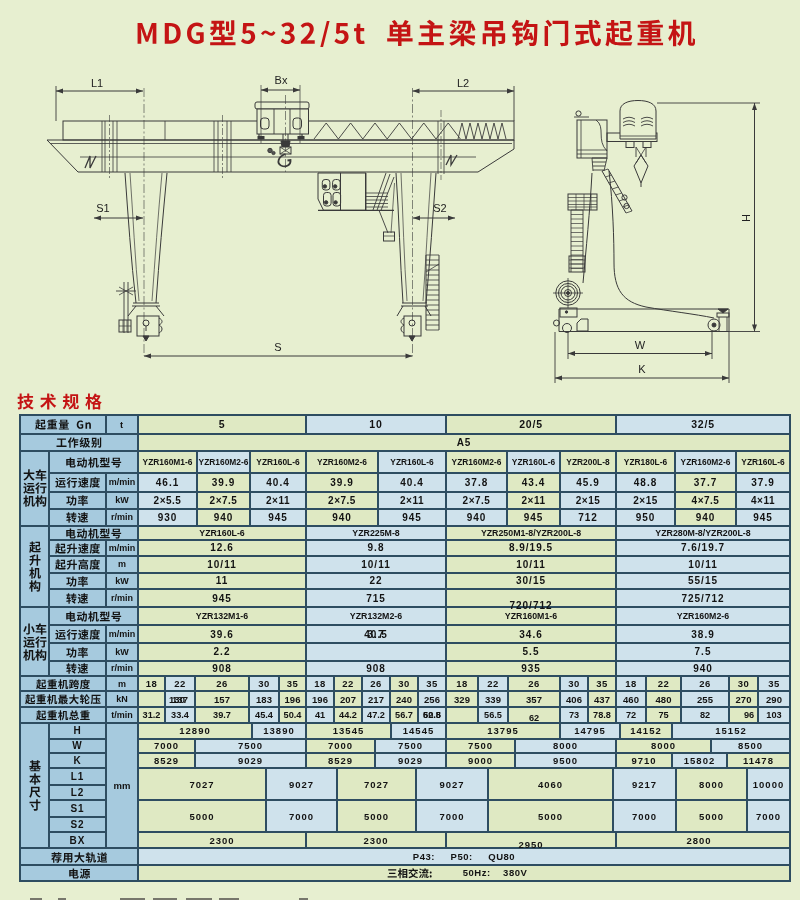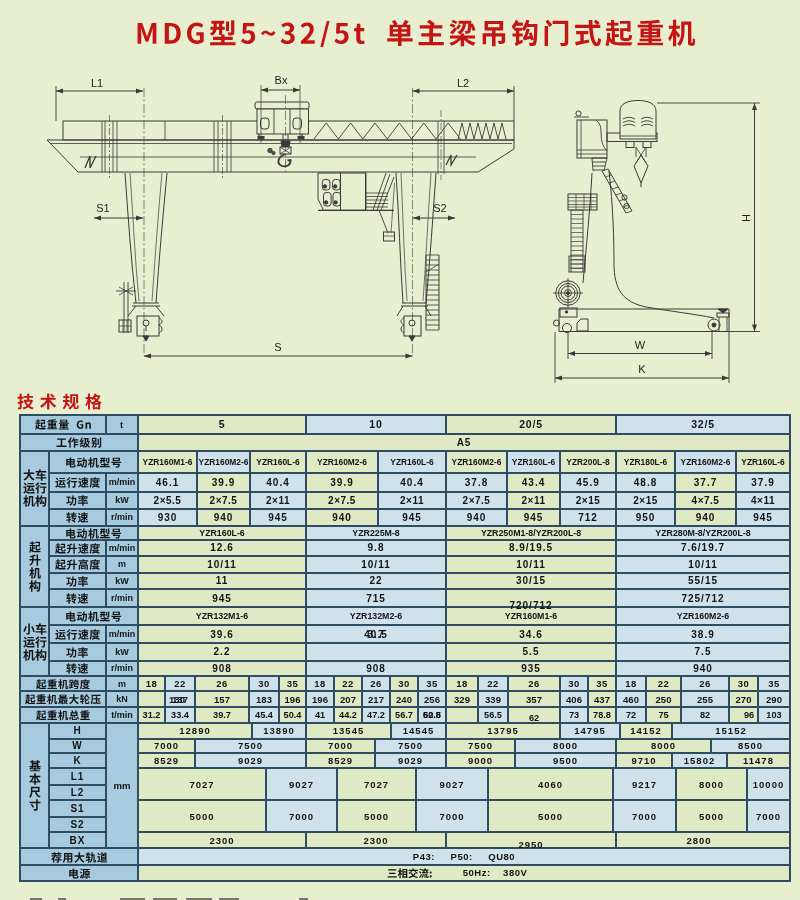--- a/index.html
+++ b/index.html
@@ -576,21 +576,21 @@
 <div style="position:absolute;left:478.0px;top:691.0px;width:30.0px;height:16.0px;font:bold 9.5px 'Liberation Sans', sans-serif;letter-spacing:0.00px;color:#131313;display:flex;align-items:center;justify-content:center;white-space:pre;z-index:3">339</div>
 <div style="position:absolute;left:508.0px;top:691.0px;width:52.0px;height:16.0px;background:#dfe9c3;border:1px solid #2e4d61;box-sizing:border-box;z-index:1"></div>
 <div style="position:absolute;left:508.0px;top:691.0px;width:52.0px;height:16.0px;font:bold 9.5px 'Liberation Sans', sans-serif;letter-spacing:0.00px;color:#131313;display:flex;align-items:center;justify-content:center;white-space:pre;z-index:3">357</div>
 <div style="position:absolute;left:560.0px;top:691.0px;width:28.0px;height:16.0px;background:#cfe2ec;border:1px solid #2e4d61;box-sizing:border-box;z-index:1"></div>
 <div style="position:absolute;left:560.0px;top:691.0px;width:28.0px;height:16.0px;font:bold 9.5px 'Liberation Sans', sans-serif;letter-spacing:0.00px;color:#131313;display:flex;align-items:center;justify-content:center;white-space:pre;z-index:3">406</div>
 <div style="position:absolute;left:588.0px;top:691.0px;width:28.0px;height:16.0px;background:#dfe9c3;border:1px solid #2e4d61;box-sizing:border-box;z-index:1"></div>
 <div style="position:absolute;left:588.0px;top:691.0px;width:28.0px;height:16.0px;font:bold 9.5px 'Liberation Sans', sans-serif;letter-spacing:0.00px;color:#131313;display:flex;align-items:center;justify-content:center;white-space:pre;z-index:3">437</div>
 <div style="position:absolute;left:616.0px;top:691.0px;width:30.0px;height:16.0px;background:#cfe2ec;border:1px solid #2e4d61;box-sizing:border-box;z-index:1"></div>
 <div style="position:absolute;left:616.0px;top:691.0px;width:30.0px;height:16.0px;font:bold 9.5px 'Liberation Sans', sans-serif;letter-spacing:0.00px;color:#131313;display:flex;align-items:center;justify-content:center;white-space:pre;z-index:3">460</div>
 <div style="position:absolute;left:646.0px;top:691.0px;width:35.0px;height:16.0px;background:#dfe9c3;border:1px solid #2e4d61;box-sizing:border-box;z-index:1"></div>
-<div style="position:absolute;left:646.0px;top:691.0px;width:35.0px;height:16.0px;font:bold 9.5px 'Liberation Sans', sans-serif;letter-spacing:0.00px;color:#131313;display:flex;align-items:center;justify-content:center;white-space:pre;z-index:3">250</div>
+<div style="position:absolute;left:646.0px;top:691.0px;width:35.0px;height:16.0px;font:bold 9.5px 'Liberation Sans', sans-serif;letter-spacing:0.00px;color:#131313;display:flex;align-items:center;justify-content:center;white-space:pre;z-index:3">480</div>
 <div style="position:absolute;left:681.0px;top:691.0px;width:48.0px;height:16.0px;background:#cfe2ec;border:1px solid #2e4d61;box-sizing:border-box;z-index:1"></div>
 <div style="position:absolute;left:681.0px;top:691.0px;width:48.0px;height:16.0px;font:bold 9.5px 'Liberation Sans', sans-serif;letter-spacing:0.00px;color:#131313;display:flex;align-items:center;justify-content:center;white-space:pre;z-index:3">255</div>
 <div style="position:absolute;left:729.0px;top:691.0px;width:29.0px;height:16.0px;background:#dfe9c3;border:1px solid #2e4d61;box-sizing:border-box;z-index:1"></div>
 <div style="position:absolute;left:729.0px;top:691.0px;width:29.0px;height:16.0px;font:bold 9.5px 'Liberation Sans', sans-serif;letter-spacing:0.00px;color:#131313;display:flex;align-items:center;justify-content:center;white-space:pre;z-index:3">270</div>
 <div style="position:absolute;left:758.0px;top:691.0px;width:32.0px;height:16.0px;background:#cfe2ec;border:1px solid #2e4d61;box-sizing:border-box;z-index:1"></div>
 <div style="position:absolute;left:758.0px;top:691.0px;width:32.0px;height:16.0px;font:bold 9.5px 'Liberation Sans', sans-serif;letter-spacing:0.00px;color:#131313;display:flex;align-items:center;justify-content:center;white-space:pre;z-index:3">290</div>
 <div style="position:absolute;left:138.0px;top:707.0px;width:27.0px;height:16.0px;background:#dfe9c3;border:1px solid #2e4d61;box-sizing:border-box;z-index:1"></div>
 <div style="position:absolute;left:138.0px;top:707.0px;width:27.0px;height:16.0px;font:bold 9.2px 'Liberation Sans', sans-serif;letter-spacing:0.00px;color:#131313;display:flex;align-items:center;justify-content:center;white-space:pre;z-index:3">31.2</div>
 <div style="position:absolute;left:165.0px;top:707.0px;width:30.0px;height:16.0px;background:#cfe2ec;border:1px solid #2e4d61;box-sizing:border-box;z-index:1"></div>
 <div style="position:absolute;left:165.0px;top:707.0px;width:30.0px;height:16.0px;font:bold 9.2px 'Liberation Sans', sans-serif;letter-spacing:0.00px;color:#131313;display:flex;align-items:center;justify-content:center;white-space:pre;z-index:3">33.4</div>

